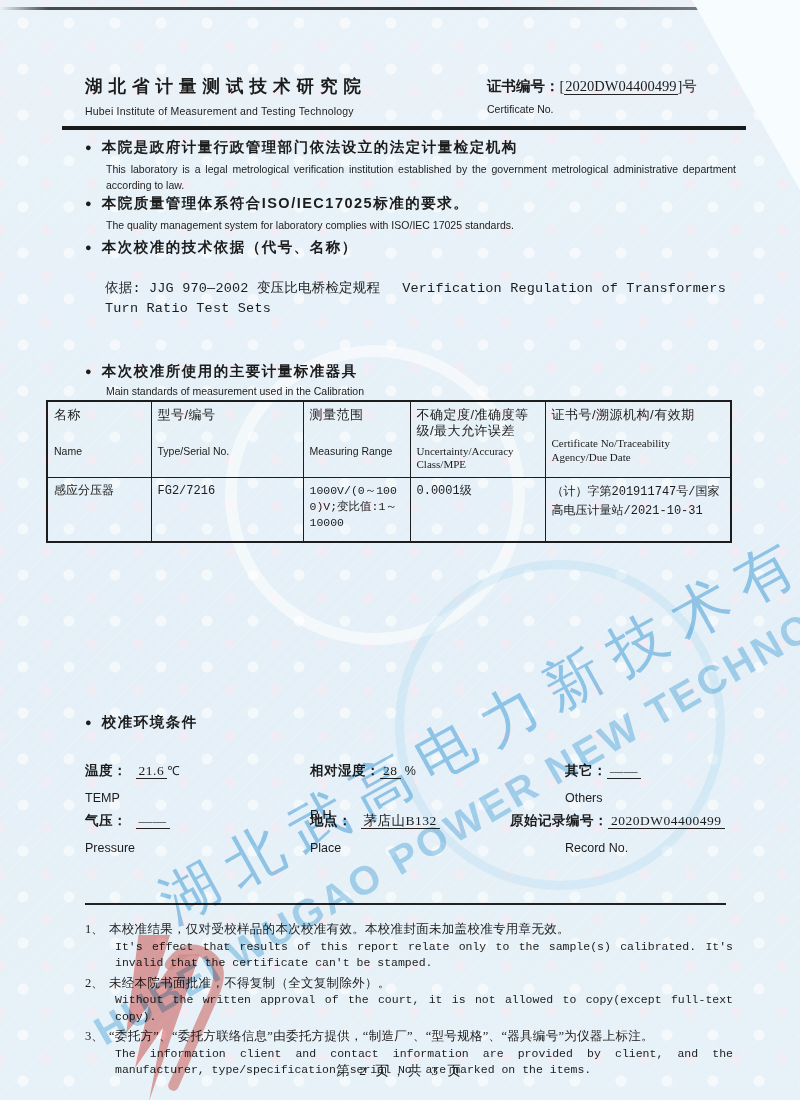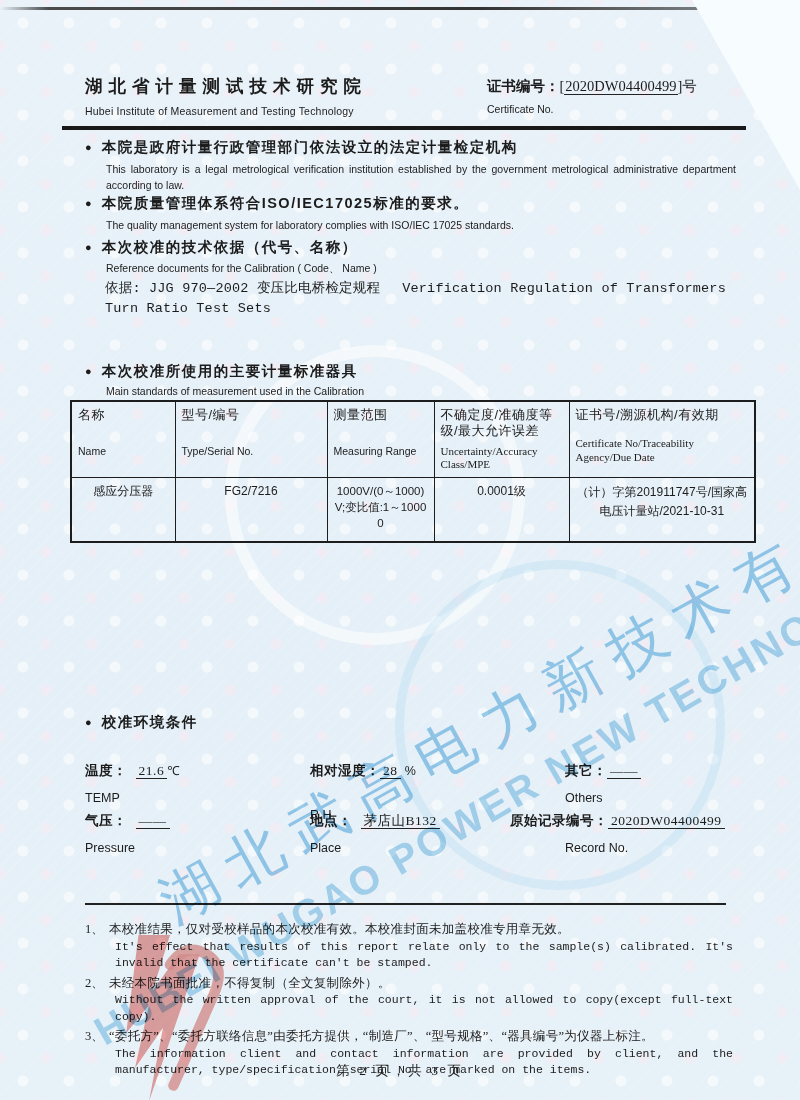--- a/index.html
+++ b/index.html
@@ -38,30 +38,30 @@
   
   .bullet { position:absolute; left:85px; width:648px; }
   .b-head { display:flex; align-items:baseline; }
   .dot { font-size:11px; margin-right:10px; position:relative; top:-1px; }
   .b-cn { font-size:14.5px; font-weight:bold; letter-spacing:1.5px; }
   .b-en { font-size:10.5px; margin:4px 0 0 21px; line-height:1.55; text-align:justify; width:630px; }
   .ref-text { position:absolute; left:105px; top:279px; width:630px; font-size:13.5px; line-height:1.5;
     font-family:"Liberation Mono", monospace; letter-spacing:.2px; }
 
   
-  table.std { position:absolute; left:70px; top:400px; width:684px; border-collapse:collapse; table-layout:fixed;
+  table.std { position:absolute; left:46px; top:400px; width:684px; border-collapse:collapse; table-layout:fixed;
     border:2.2px solid #1d1d1d; }
   table.std th, table.std td { border:1.6px solid #1d1d1d; vertical-align:top; text-align:left; padding:5px 6px; font-weight:normal; }
   table.std th { height:68px; }
   table.std td { height:64px; }
   .hcn { font-size:13px; letter-spacing:.5px; line-height:1.25; }
   .hen { font-size:10.5px; margin-top:12px; line-height:1.25; }
   .hen.serif { font-family:"Liberation Serif", serif; font-size:11px; }
   th.tall .hen { margin-top:5px; }
-  .cell { font-family:Liberation Sans, sans-serif; font-size:12px; line-height:1.45;text-align:center; }
+  .cell { font-family:Liberation Mono, monospace; font-size:12px; line-height:1.45; }
   .cell.brk { word-break:break-all; font-size:11.5px; line-height:1.4; }
 
   
   .env-label { position:absolute; font-size:13.5px; font-weight:bold; letter-spacing:.5px; white-space:nowrap; }
   .env-label .val { font-family:"Liberation Serif", serif; font-weight:normal; border-bottom:1.3px solid #222; padding:0 3px; letter-spacing:.5px; }
   .env-label .unit { font-weight:normal; font-size:12.5px; }
   .env-en { position:absolute; font-size:12.5px; }
 
   .rule-thin { position:absolute; left:85px; top:903px; width:641px; height:1.6px; background:#222; }
 
@@ -122,21 +122,20 @@
         <span class="b-cn">本院质量管理体系符合ISO/IEC17025标准的要求。</span>
       </div>
       <div class="b-en">The quality management system for laboratory complies with ISO/IEC 17025 standards.</div>
     </div>
 
     <div class="bullet" style="top:238px">
       <div class="b-head">
         <span class="dot">●</span>
         <span class="b-cn">本次校准的技术依据（代号、名称）</span>
       </div>
-      <div class="b-en" style="margin-top:3px">Reference documents for the Calibration ( Code、 Name )</div>
     </div>
     <div class="ref-text">依据: JJG  970—2002 变压比电桥检定规程　 Verification Regulation of Transformers Turn Ratio Test Sets</div>
 
     <div class="bullet" style="top:362px">
       <div class="b-head">
         <span class="dot">●</span>
         <span class="b-cn">本次校准所使用的主要计量标准器具</span>
       </div>
       <div class="b-en" style="margin-top:2px">Main standards of measurement used in the Calibration</div>
     </div>

